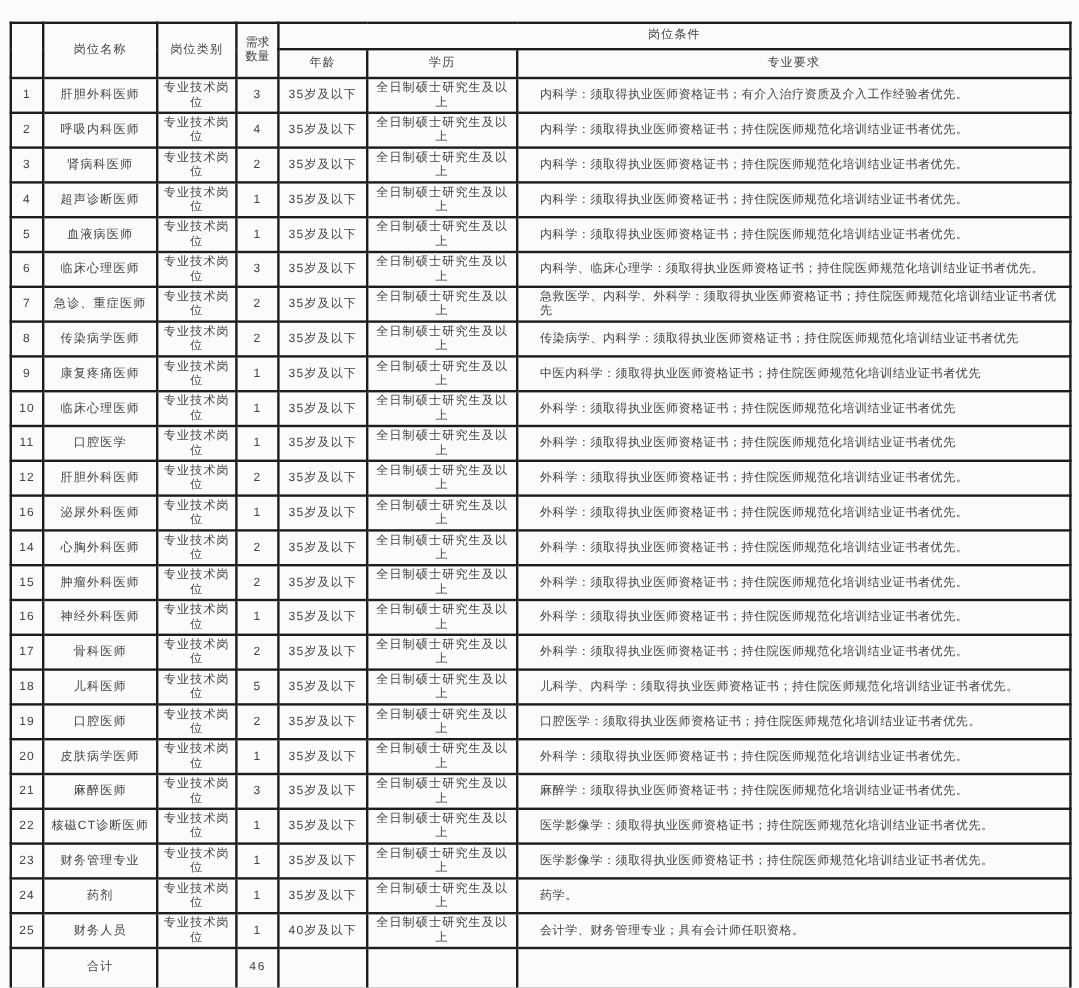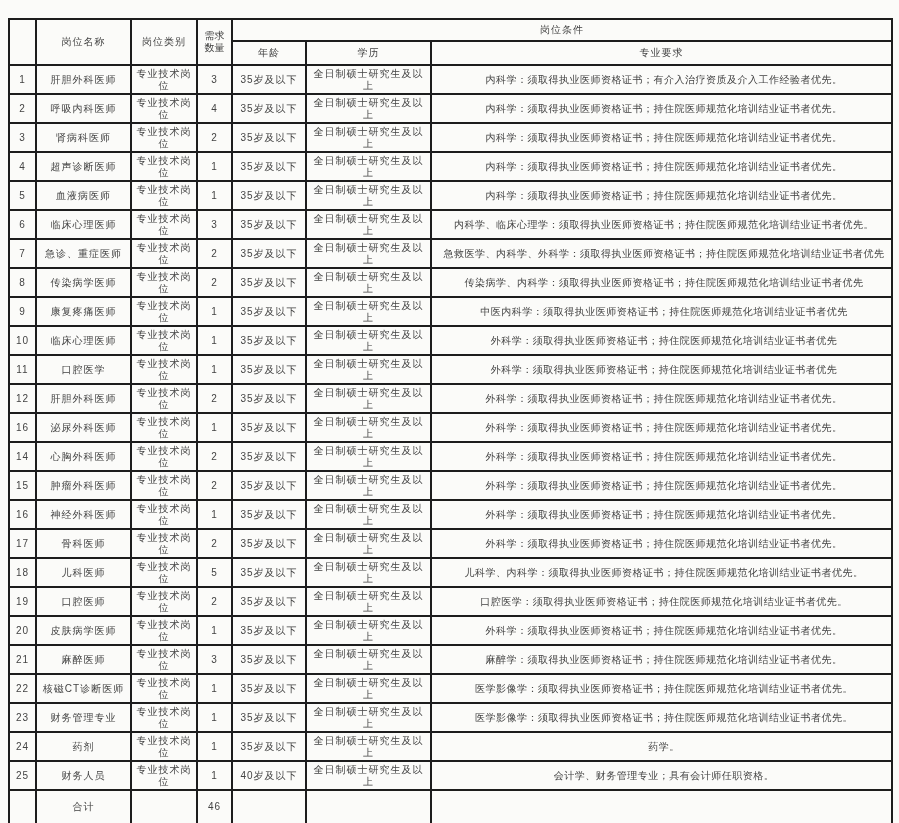--- a/index.html
+++ b/index.html
@@ -24,24 +24,24 @@
     vertical-align:middle;
     font-size:10px;
     line-height:1.2;
     padding:1px 2px;
     overflow:hidden;
     letter-spacing:1px;
   }
   tr.hr1 th{height:18px;}
   tr.hr2 th{height:20px;}
   tbody tr.dr td{height:25px;}
-  tbody tr.total-row td{height:30px;}
+  tbody tr.total-row td{height:30px;font-family:Liberation Mono, monospace;}
   td.major{
-    text-align:center;
-    padding-left:7px;
+    text-align:left;
+    padding-left:18px;
     letter-spacing:0.5px;
   }
   th.c-count{letter-spacing:0;margin-top:47px;}
 </style>
 </head>
 <body>
 
 <div class="page">
   <table class="tbl">
     <colgroup>

